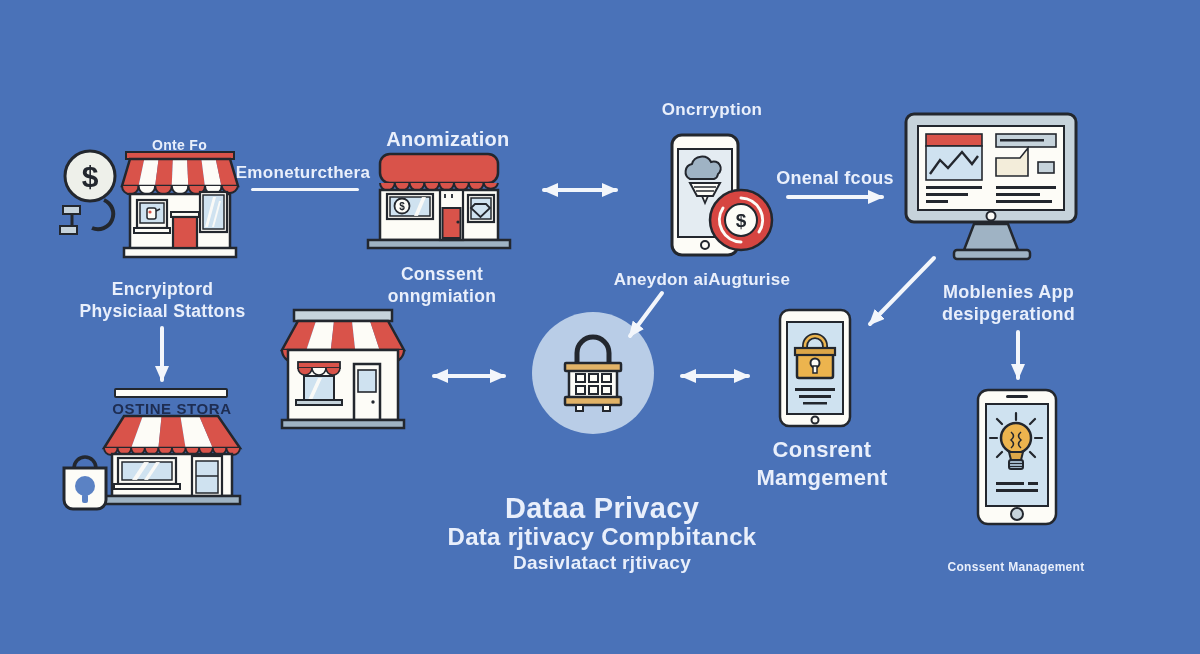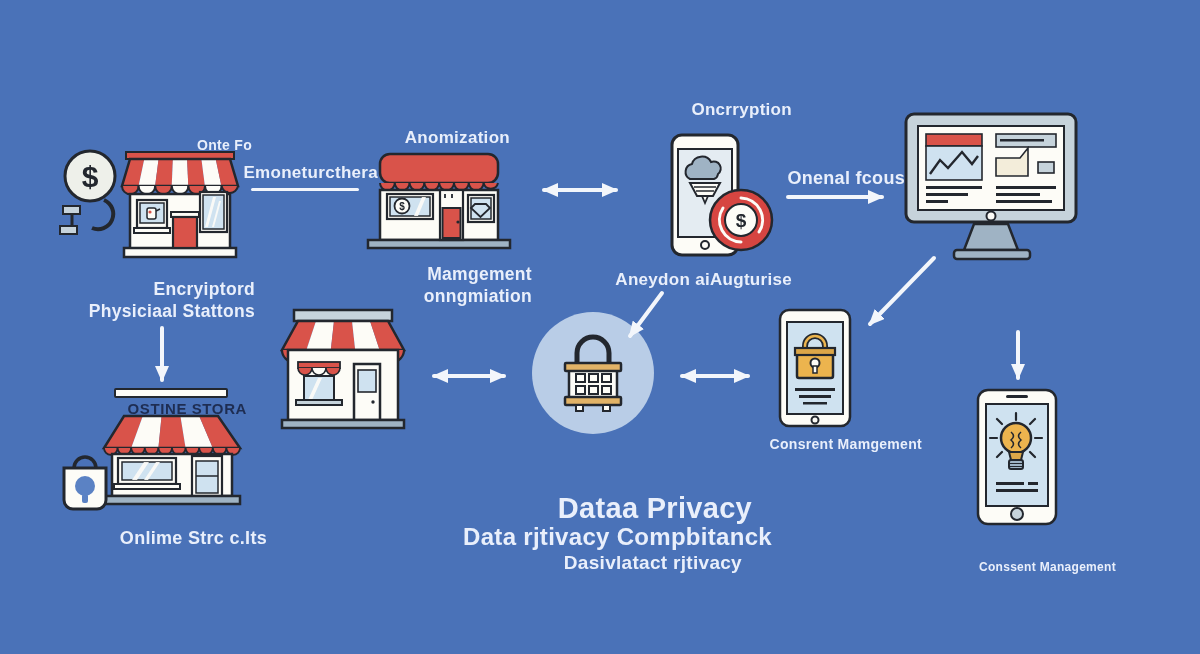--- a/index.html
+++ b/index.html
@@ -7,21 +7,21 @@
     --white_fill:#fdfcf7; --glass:#cfe2f0; --gray_blue:#9fb3c4; --frame_gray:#c6d3db;
     --gold:#ecb44e; --gold_band:#e2b367; --gold_dark:#dca648; --circle_bg:#b9cde7;
     --badge_red:#d64541; --navy:#1e2d52; --arrow:#f3f6fb; --screen:#e4ecf2; --beige:#f3edda;
     --bag_blue:#5b82c4; --coin_fill:#eef0ea;
   }
   *{margin:0;padding:0;box-sizing:border-box;}
   html,body{width:1200px;height:654px;overflow:hidden;}
   body{font-family:"Liberation Sans","DejaVu Sans",sans-serif;background:var(--background);}
   #canvas{position:relative;width:1200px;height:654px;background:var(--background);}
   .abs{position:absolute;}
-  .lbl{position:absolute;color:var(--text);font-weight:bold;text-align:right;letter-spacing:.3px;line-height:1.25;}
+  .lbl{position:absolute;color:var(--text);font-weight:bold;text-align:center;letter-spacing:.3px;line-height:1.25;}
   .f-red{fill:var(--red)} .f-white{fill:var(--white_fill)} .f-glass{fill:var(--glass)}
   .f-gray{fill:var(--gray_blue)} .f-frame{fill:var(--frame_gray)} .f-gold{fill:var(--gold)}
   .f-band{fill:var(--gold_band)} .f-golddark{fill:var(--gold_dark)} .f-badge{fill:var(--badge_red)}
   .f-dark{fill:var(--outline)} .f-none{fill:none} .f-screen{fill:var(--screen)}
   .f-beige{fill:var(--beige)} .f-circ{fill:var(--circle_bg)} .f-bag{fill:var(--bag_blue)}
   .f-coin{fill:var(--coin_fill)} .f-arrow{fill:var(--arrow)}
   .sd{stroke:var(--outline)} .sw{stroke:var(--white_fill)}
   svg text{font-family:"Liberation Sans","DejaVu Sans",sans-serif;font-weight:bold;}
   .aline{stroke:var(--arrow);stroke-width:4;stroke-linecap:round;}
   .underline{position:absolute;background:var(--arrow);height:3px;border-radius:2px;}
@@ -83,21 +83,21 @@
     <rect x="53" y="67" width="24" height="31" class="f-red sd" stroke-width="2.2"></rect>
     <rect x="80" y="42" width="27" height="40" class="f-white sd" stroke-width="2.2"></rect>
     <rect x="83" y="45" width="21" height="34" class="f-glass sd" stroke-width="1.5"></rect>
     <polygon points="85,77 93,47 96,47 88,77" class="f-white" opacity="0.9"></polygon>
     <polygon points="92,77 99,51 101,51 94,77" class="f-white" opacity="0.9"></polygon>
   </svg>
 
   <div class="lbl" style="left:228px;top:162px;width:150px;font-size:17px">Emoneturcthera</div>
   <div class="underline" style="left:251px;top:188px;width:108px"></div>
 
-  <div class="lbl" style="left:350px;top:127px;width:160px;font-size:17px">Anomization</div>
+  <div class="lbl" style="left:368px;top:127px;width:160px;font-size:20px">Anomization</div>
 
   <svg class="abs" style="left:366px;top:150px" width="146" height="100" viewBox="0 0 146 100">
     <rect x="14" y="4" width="118" height="29" rx="10" class="f-red sd" stroke-width="2.5"></rect>
     <path d="M14,33 a7.4,7.4 0 0 0 14.8,0" class="f-red sd" stroke-width="2"></path>
     <path d="M28.8,33 a7.4,7.4 0 0 0 14.8,0" class="f-red sd" stroke-width="2"></path>
     <path d="M43.6,33 a7.4,7.4 0 0 0 14.8,0" class="f-red sd" stroke-width="2"></path>
     <path d="M58.4,33 a7.4,7.4 0 0 0 14.8,0" class="f-red sd" stroke-width="2"></path>
     <path d="M73.2,33 a7.4,7.4 0 0 0 14.8,0" class="f-red sd" stroke-width="2"></path>
     <path d="M88,33 a7.4,7.4 0 0 0 14.8,0" class="f-red sd" stroke-width="2"></path>
     <path d="M102.8,33 a7.4,7.4 0 0 0 14.8,0" class="f-red sd" stroke-width="2"></path>
@@ -111,21 +111,21 @@
     <text x="36" y="60" text-anchor="middle" font-size="10" class="f-dark">$</text>
     <rect x="74" y="40" width="23" height="50" class="f-white sd" stroke-width="2.2"></rect>
     <path d="M79,44 v4 M86,44 v4" class="f-none sd" stroke-width="1.8"></path>
     <rect x="76.5" y="58" width="18" height="30" class="f-red sd" stroke-width="2"></rect>
     <circle cx="92" cy="72" r="1.6" class="f-dark"></circle>
     <rect x="102" y="45" width="26" height="27" class="f-white sd" stroke-width="2.2"></rect>
     <rect x="105" y="48" width="20" height="21" class="f-glass sd" stroke-width="1.5"></rect>
     <polygon points="109,54 120,54 124,58 114.5,67 105,58" class="f-none sd" stroke-width="1.8"></polygon>
   </svg>
 
-  <div class="lbl" style="left:352px;top:264px;width:180px;font-size:17.5px">Mamgement onngmiation</div>
+  <div class="lbl" style="left:352px;top:264px;width:180px;font-size:17.5px">Conssent onngmiation</div>
 
   <svg class="abs" style="left:526px;top:178px" width="108" height="24">
     <line x1="18" y1="12" x2="90" y2="12" class="aline" marker-start="url(#ahs)" marker-end="url(#ah)"></line>
   </svg>
 
   <div class="lbl" style="left:632px;top:99px;width:160px;font-size:17px">Oncrryption</div>
 
   <svg class="abs" style="left:670px;top:133px" width="70" height="124" viewBox="0 0 70 124">
     <rect x="2" y="2" width="66" height="120" rx="10" class="f-white sd" stroke-width="3"></rect>
     <rect x="8" y="16" width="54" height="88" class="f-screen sd" stroke-width="2"></rect>
@@ -165,20 +165,22 @@
     <polygon points="94,64 94,46 118,46 126,36 126,64" class="f-beige sd" stroke-width="1.6"></polygon>
     <rect x="136" y="50" width="16" height="11" class="f-frame sd" stroke-width="1.6"></rect>
     <rect x="94" y="74" width="60" height="3" class="f-dark"></rect>
     <rect x="94" y="81" width="44" height="3" class="f-dark"></rect>
     <rect x="94" y="88" width="56" height="3" class="f-dark"></rect>
     <circle cx="89" cy="104" r="4.5" class="f-white sd" stroke-width="2"></circle>
     <polygon points="72,112 106,112 116,138 62,138" class="f-gray sd" stroke-width="2.5"></polygon>
     <rect x="52" y="138" width="76" height="9" rx="3" class="f-gray sd" stroke-width="2.5"></rect>
   </svg>
 
+  <div class="lbl" style="left:926px;top:281px;width:165px;font-size:18px">Moblenies App</div>
+  <div class="lbl" style="left:926px;top:303px;width:165px;font-size:18px">desipgerationd</div>
 
   <div class="lbl" style="left:70px;top:301px;width:185px;font-size:17.5px">Physiciaal Stattons</div>
   <div class="lbl" style="left:70px;top:279px;width:185px;font-size:17.5px">Encryiptord</div>
 
   <svg class="abs" style="left:148px;top:324px" width="28" height="68">
     <line x1="14" y1="4" x2="14" y2="56" class="aline" marker-end="url(#ah)"></line>
   </svg>
 
   <div class="signbar" style="left:114px;top:388px;width:114px;height:10px"></div>
   <div class="lbl" style="left:97px;top:400px;width:150px;font-size:15px;color:var(--navy);letter-spacing:.6px">OSTINE STORA</div>
@@ -212,21 +214,20 @@
     <rect x="6" y="82" width="136" height="8" class="f-gray sd" stroke-width="2.5"></rect>
   </svg>
 
   <svg class="abs" style="left:58px;top:448px" width="54" height="64" viewBox="0 0 54 64">
     <path d="M16,20 a11,11 0 0 1 22,0" class="f-none sd" stroke-width="3.5"></path>
     <path d="M6,20 h42 v32 a9,9 0 0 1 -9,9 h-24 a9,9 0 0 1 -9,-9 Z" class="f-white sd" stroke-width="3"></path>
     <circle cx="27" cy="38" r="10" class="f-bag"></circle>
     <rect x="24" y="46" width="6" height="9" rx="2" class="f-bag"></rect>
   </svg>
 
-  <div class="lbl" style="left:67px;top:527px;width:200px;font-size:18px">Onlime Strc c.Its</div>
 
   <svg class="abs" style="left:278px;top:308px" width="130" height="122" viewBox="0 0 130 122">
     <rect x="16" y="2" width="98" height="11" class="f-frame sd" stroke-width="2.5"></rect>
     <polygon points="20,13 38,13 28.4,42 4,42" class="f-red"></polygon>
     <polygon points="38,13 56,13 52.8,42 28.4,42" class="f-white"></polygon>
     <polygon points="56,13 74,13 77.2,42 52.8,42" class="f-red"></polygon>
     <polygon points="74,13 92,13 101.6,42 77.2,42" class="f-white"></polygon>
     <polygon points="92,13 110,13 126,42 101.6,42" class="f-red"></polygon>
     <path d="M20,13 L110,13 L126,42 L4,42 Z" class="f-none sd" stroke-width="2.5"></path>
     <path d="M4,42 a12.2,12.2 0 0 0 24.4,0" class="f-red sd" stroke-width="2.2"></path>
@@ -284,21 +285,21 @@
     <rect x="19" y="42" width="36" height="28" rx="2" class="f-gold sd" stroke-width="2.5"></rect>
     <rect x="17" y="40" width="40" height="7" class="f-golddark sd" stroke-width="2.2"></rect>
     <circle cx="37" cy="55" r="4.5" class="f-white sd" stroke-width="2"></circle>
     <rect x="35" y="58" width="4" height="7" class="f-white sd" stroke-width="1.5"></rect>
     <rect x="17" y="80" width="40" height="3" class="f-dark"></rect>
     <rect x="21" y="87" width="32" height="3" class="f-dark"></rect>
     <rect x="25" y="94" width="24" height="2.5" class="f-dark"></rect>
     <circle cx="37" cy="112" r="3.5" class="f-white sd" stroke-width="2"></circle>
   </svg>
 
-  <div class="lbl" style="left:722px;top:436px;width:200px;font-size:14px">Consrent Mamgement</div>
+  <div class="lbl" style="left:722px;top:436px;width:200px;font-size:22px">Consrent Mamgement</div>
 
   <svg class="abs" style="left:856px;top:252px" width="90" height="84">
     <line x1="78" y1="6" x2="14" y2="72" class="aline" marker-end="url(#ah)"></line>
   </svg>
 
   <svg class="abs" style="left:1004px;top:328px" width="28" height="62">
     <line x1="14" y1="4" x2="14" y2="50" class="aline" marker-end="url(#ah)"></line>
   </svg>
 
   <svg class="abs" style="left:976px;top:388px" width="82" height="138" viewBox="0 0 82 138">

